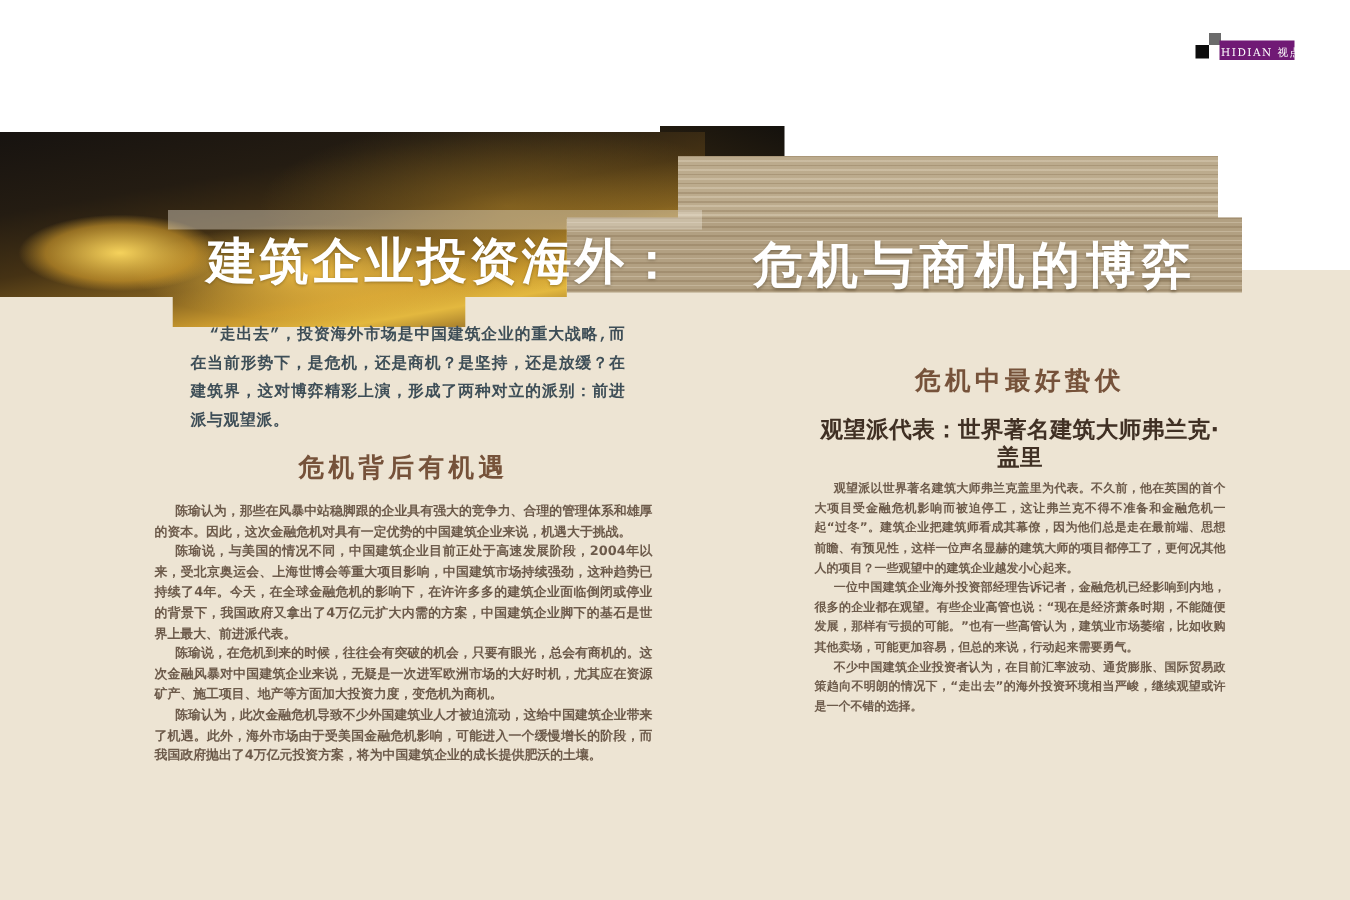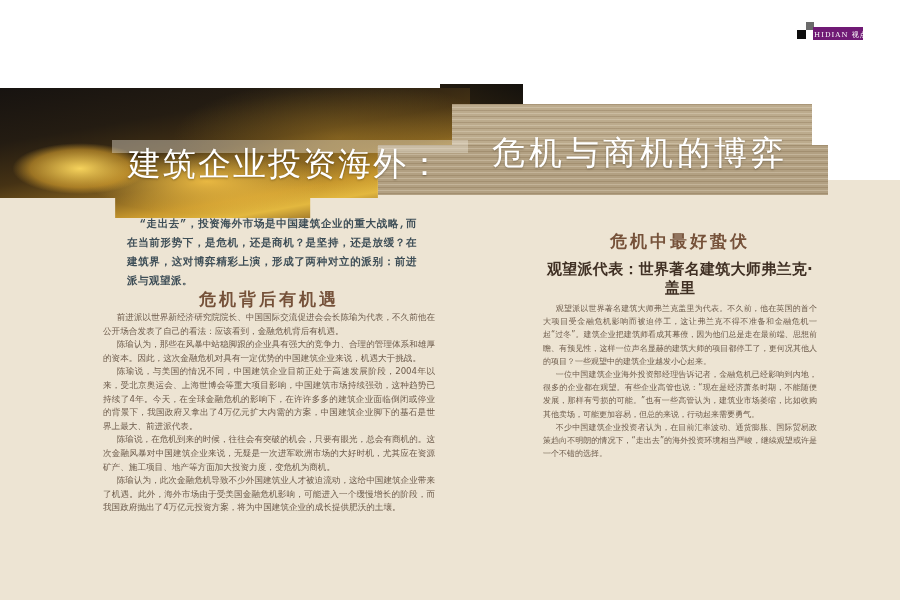--- a/index.html
+++ b/index.html
@@ -35,41 +35,41 @@
       rgba(122,98,66,.28) 0px,rgba(122,98,66,.28) 1px,
       rgba(0,0,0,0) 1px,rgba(0,0,0,0) 3px,
       rgba(236,226,206,.30) 3px,rgba(236,226,206,.30) 4px,
       rgba(0,0,0,0) 4px,rgba(0,0,0,0) 6px);}
   .wood-upper{left:452px;top:104px;width:360px;height:42px;background-color:#BCAB8D;}
   .wood-lower{left:378px;top:145px;width:450px;height:50px;background-color:#B2A082;}
 
   
   .title-strip{position:absolute;left:112px;top:140px;width:356px;height:13px;
                background:rgba(235,228,214,.42);z-index:5;}
-  .title{position:absolute;z-index:6;margin:4px;color:#ffffff;font-weight:normal;
+  .title{position:absolute;z-index:6;margin:14px;color:#ffffff;font-weight:bold;
          font-family:"DejaVu Serif","Liberation Serif",serif;white-space:nowrap;
          text-shadow:0 1px 2px rgba(40,30,10,.35);}
   .title-left{left:124px;top:138px;font-size:33px;letter-spacing:2px;}
-  .title-right{left:488px;top:127px;font-size:33px;letter-spacing:4px;}
+  .title-right{left:488px;top:141px;font-size:33px;letter-spacing:4px;}
 
   
   .intro{position:absolute;left:127px;top:215px;width:290px;margin:0;z-index:6;
          font-family:Liberation Mono, monospace;font-weight:bold;
          font-size:10.5px;line-height:19px;color:#3E4E57;text-align:justify;
          text-indent:1.2em;letter-spacing:.5px;}
 
   
   .col{position:absolute;z-index:6;}
   .col-left{left:103px;top:288px;width:332px;}
   .col-right{left:543px;top:230px;width:274px;}
-  .col h2{margin:0;text-align:center;font-family:"DejaVu Serif","Liberation Serif",serif;
+  .col h2{margin:12px;text-align:center;font-family:"DejaVu Serif","Liberation Serif",serif;
           font-weight:bold;font-size:17px;letter-spacing:3px;color:#76523A;}
   .col h3{margin:7px 0 4px 0;font-size:15px;color:#403024;font-weight:bold;letter-spacing:.3px;}
   .col-right h3{text-align:center;}
-  .col p.body{margin:0;text-align:justify;text-indent:1.6em;color:#6D5B4B;}
+  .col p.body{margin:0;text-align:justify;text-indent:1.6em;color:#6D5B4B;font-weight:bold;}
   .col-left p.body{font-size:8.6px;line-height:13.6px;}
   .col-right p.body{font-size:8px;line-height:13.2px;}
 </style>
 </head>
 <body>
 
 <div class="page">
 
   <span class="mast-sq sq1"></span>
   <span class="mast-sq sq2"></span>
@@ -86,21 +86,20 @@
   <div class="wood wood-lower"></div>
 
   <div class="title-strip"></div>
   <h1 class="title title-left">建筑企业投资海外：</h1>
   <h1 class="title title-right">危机与商机的博弈</h1>
 
   <p class="intro">“走出去”，投资海外市场是中国建筑企业的重大战略,而在当前形势下，是危机，还是商机？是坚持，还是放缓？在建筑界，这对博弈精彩上演，形成了两种对立的派别：前进派与观望派。</p>
 
   <section class="col col-left">
     <h2>危机背后有机遇</h2>
-    <p class="body">前进派以世界新经济研究院院长、中国国际交流促进会会长陈瑜为代表，不久前他在公开场合发表了自己的看法：应该看到，金融危机背后有机遇。</p>
     <p class="body">陈瑜认为，那些在风暴中站稳脚跟的企业具有强大的竞争力、合理的管理体系和雄厚的资本。因此，这次金融危机对具有一定优势的中国建筑企业来说，机遇大于挑战。</p>
     <p class="body">陈瑜说，与美国的情况不同，中国建筑企业目前正处于高速发展阶段，2004年以来，受北京奥运会、上海世博会等重大项目影响，中国建筑市场持续强劲，这种趋势已持续了4年。今天，在全球金融危机的影响下，在许许多多的建筑企业面临倒闭或停业的背景下，我国政府又拿出了4万亿元扩大内需的方案，中国建筑企业脚下的基石是世界上最大、前进派代表。</p>
     <p class="body">陈瑜说，在危机到来的时候，往往会有突破的机会，只要有眼光，总会有商机的。这次金融风暴对中国建筑企业来说，无疑是一次进军欧洲市场的大好时机，尤其应在资源矿产、施工项目、地产等方面加大投资力度，变危机为商机。</p>
     <p class="body">陈瑜认为，此次金融危机导致不少外国建筑业人才被迫流动，这给中国建筑企业带来了机遇。此外，海外市场由于受美国金融危机影响，可能进入一个缓慢增长的阶段，而我国政府抛出了4万亿元投资方案，将为中国建筑企业的成长提供肥沃的土壤。</p>
   </section>
 
   <section class="col col-right">
     <h2>危机中最好蛰伏</h2>
     <h3>观望派代表：世界著名建筑大师弗兰克·盖里</h3>
     <p class="body">观望派以世界著名建筑大师弗兰克盖里为代表。不久前，他在英国的首个大项目受金融危机影响而被迫停工，这让弗兰克不得不准备和金融危机一起“过冬”。建筑企业把建筑师看成其幕僚，因为他们总是走在最前端、思想前瞻、有预见性，这样一位声名显赫的建筑大师的项目都停工了，更何况其他人的项目？一些观望中的建筑企业越发小心起来。</p>

